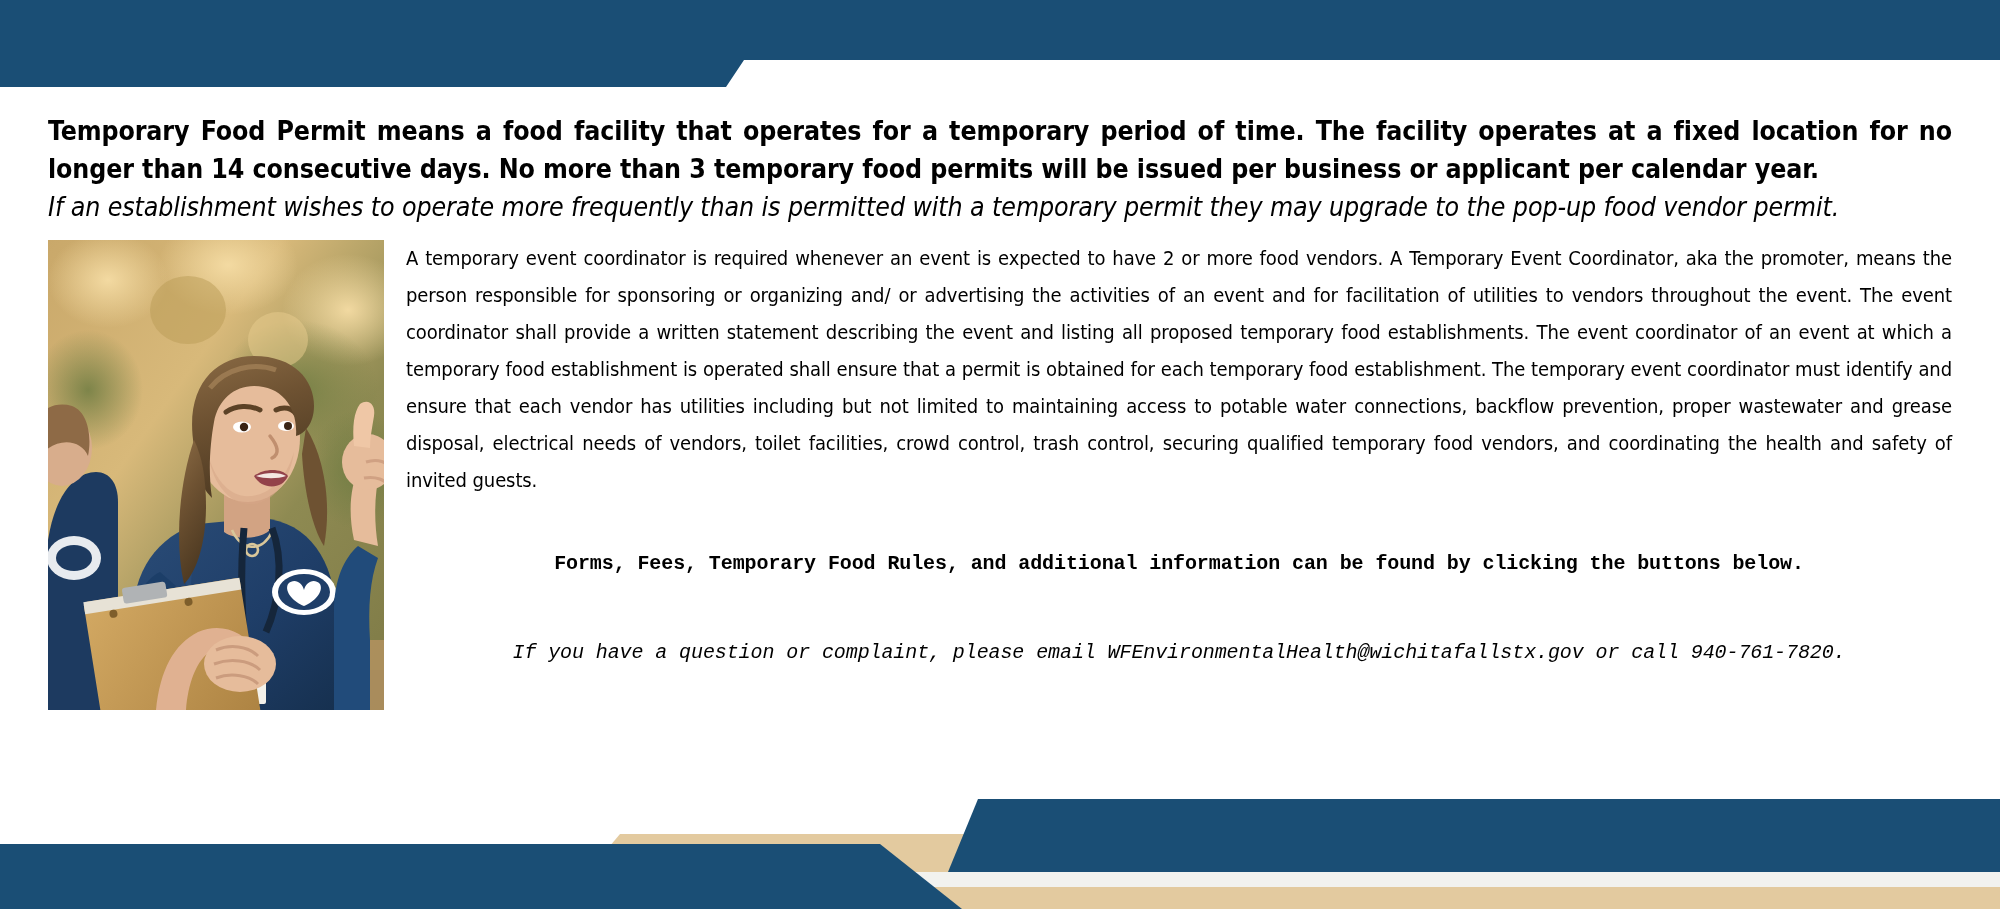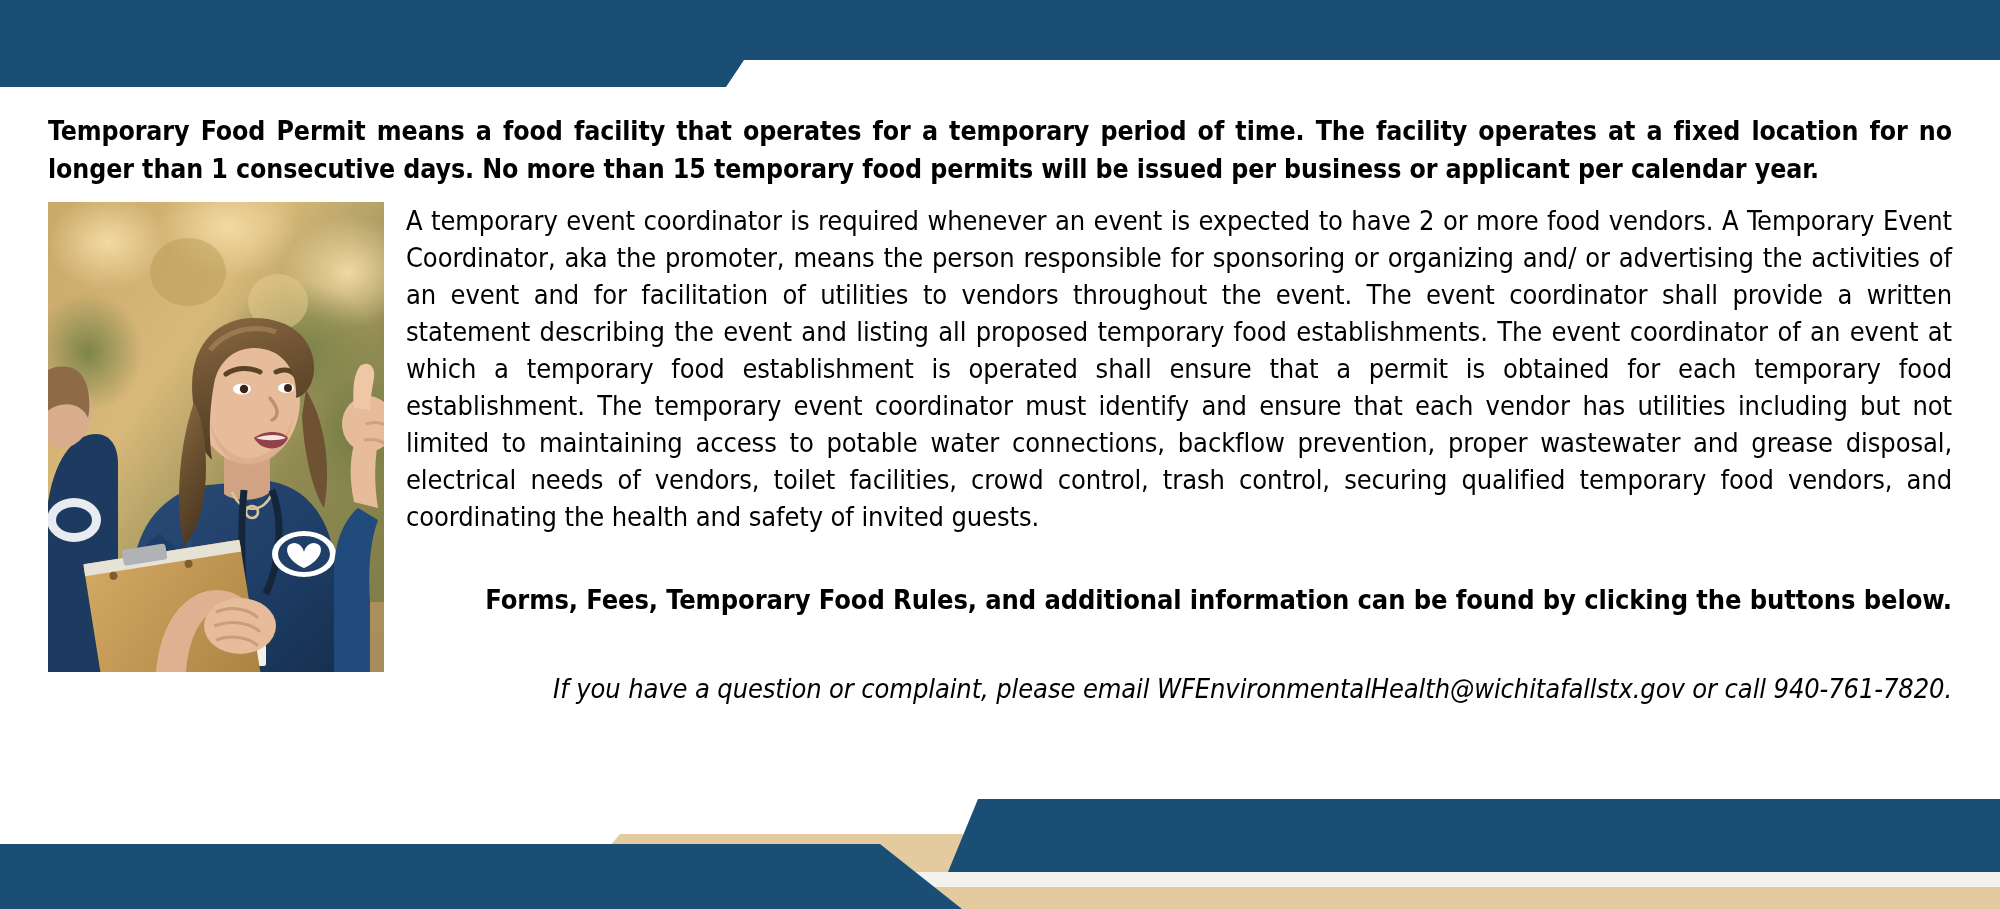--- a/index.html
+++ b/index.html
@@ -98,27 +98,27 @@
   
   .col-text {
     flex: 1 1 auto;
     min-width: 0;
   }
 
   .col-text p {
     font-family: "DejaVu Sans Condensed", "Liberation Sans Narrow", "Liberation Sans", sans-serif;
     font-stretch: condensed;
     color: #000000;
-    font-size: 27px;
+    font-size: 20px;
     line-height: 37px;
     text-align: justify;
     letter-spacing: -0.1px;
   }
 
-  .col-text p.left-align { text-align: right; }
+  .col-text p.left-align { text-align: center; font-family: Liberation Mono, monospace; }
 
   .col-text p.cta {
     font-weight: bold;
     margin-top: 46px;
   }
 
   .col-text p.contact {
     font-style: italic;
     margin-top: 52px;
   }
@@ -131,21 +131,22 @@
   <div class="header-band">
     <svg viewBox="0 0 2000 90" preserveAspectRatio="none">
 
       <path fill="#1A4E75" d="M0,0 L2000,0 L2000,60 L744,60 L726,87 L0,87 Z"></path>
     </svg>
   </div>
 
   <div class="content">
 
     <section class="intro">
-      <p class="lead">Temporary Food Permit means a food facility that operates for a temporary period of time. The facility operates at a fixed location for no longer than 1 consecutive days. No more than 15 temporary food permits will be issued per business or applicant per calendar year.</p>
+      <p class="lead">Temporary Food Permit means a food facility that operates for a temporary period of time. The facility operates at a fixed location for no longer than 14 consecutive days. No more than 3 temporary food permits will be issued per business or applicant per calendar year.</p>
+      <p class="note">If an establishment wishes to operate more frequently than is permitted with a temporary permit they may upgrade to the pop-up food vendor permit.</p>
     </section>
 
     <div class="body-row">
 
       <figure class="photo">
         <svg viewBox="0 0 336 470" preserveAspectRatio="xMidYMid slice">
           <defs>
             <linearGradient id="bgGrad" x1="0" y1="0" x2="1" y2="1">
               <stop offset="0%" stop-color="#C9A86A"></stop>
               <stop offset="35%" stop-color="#D8B97A"></stop>

